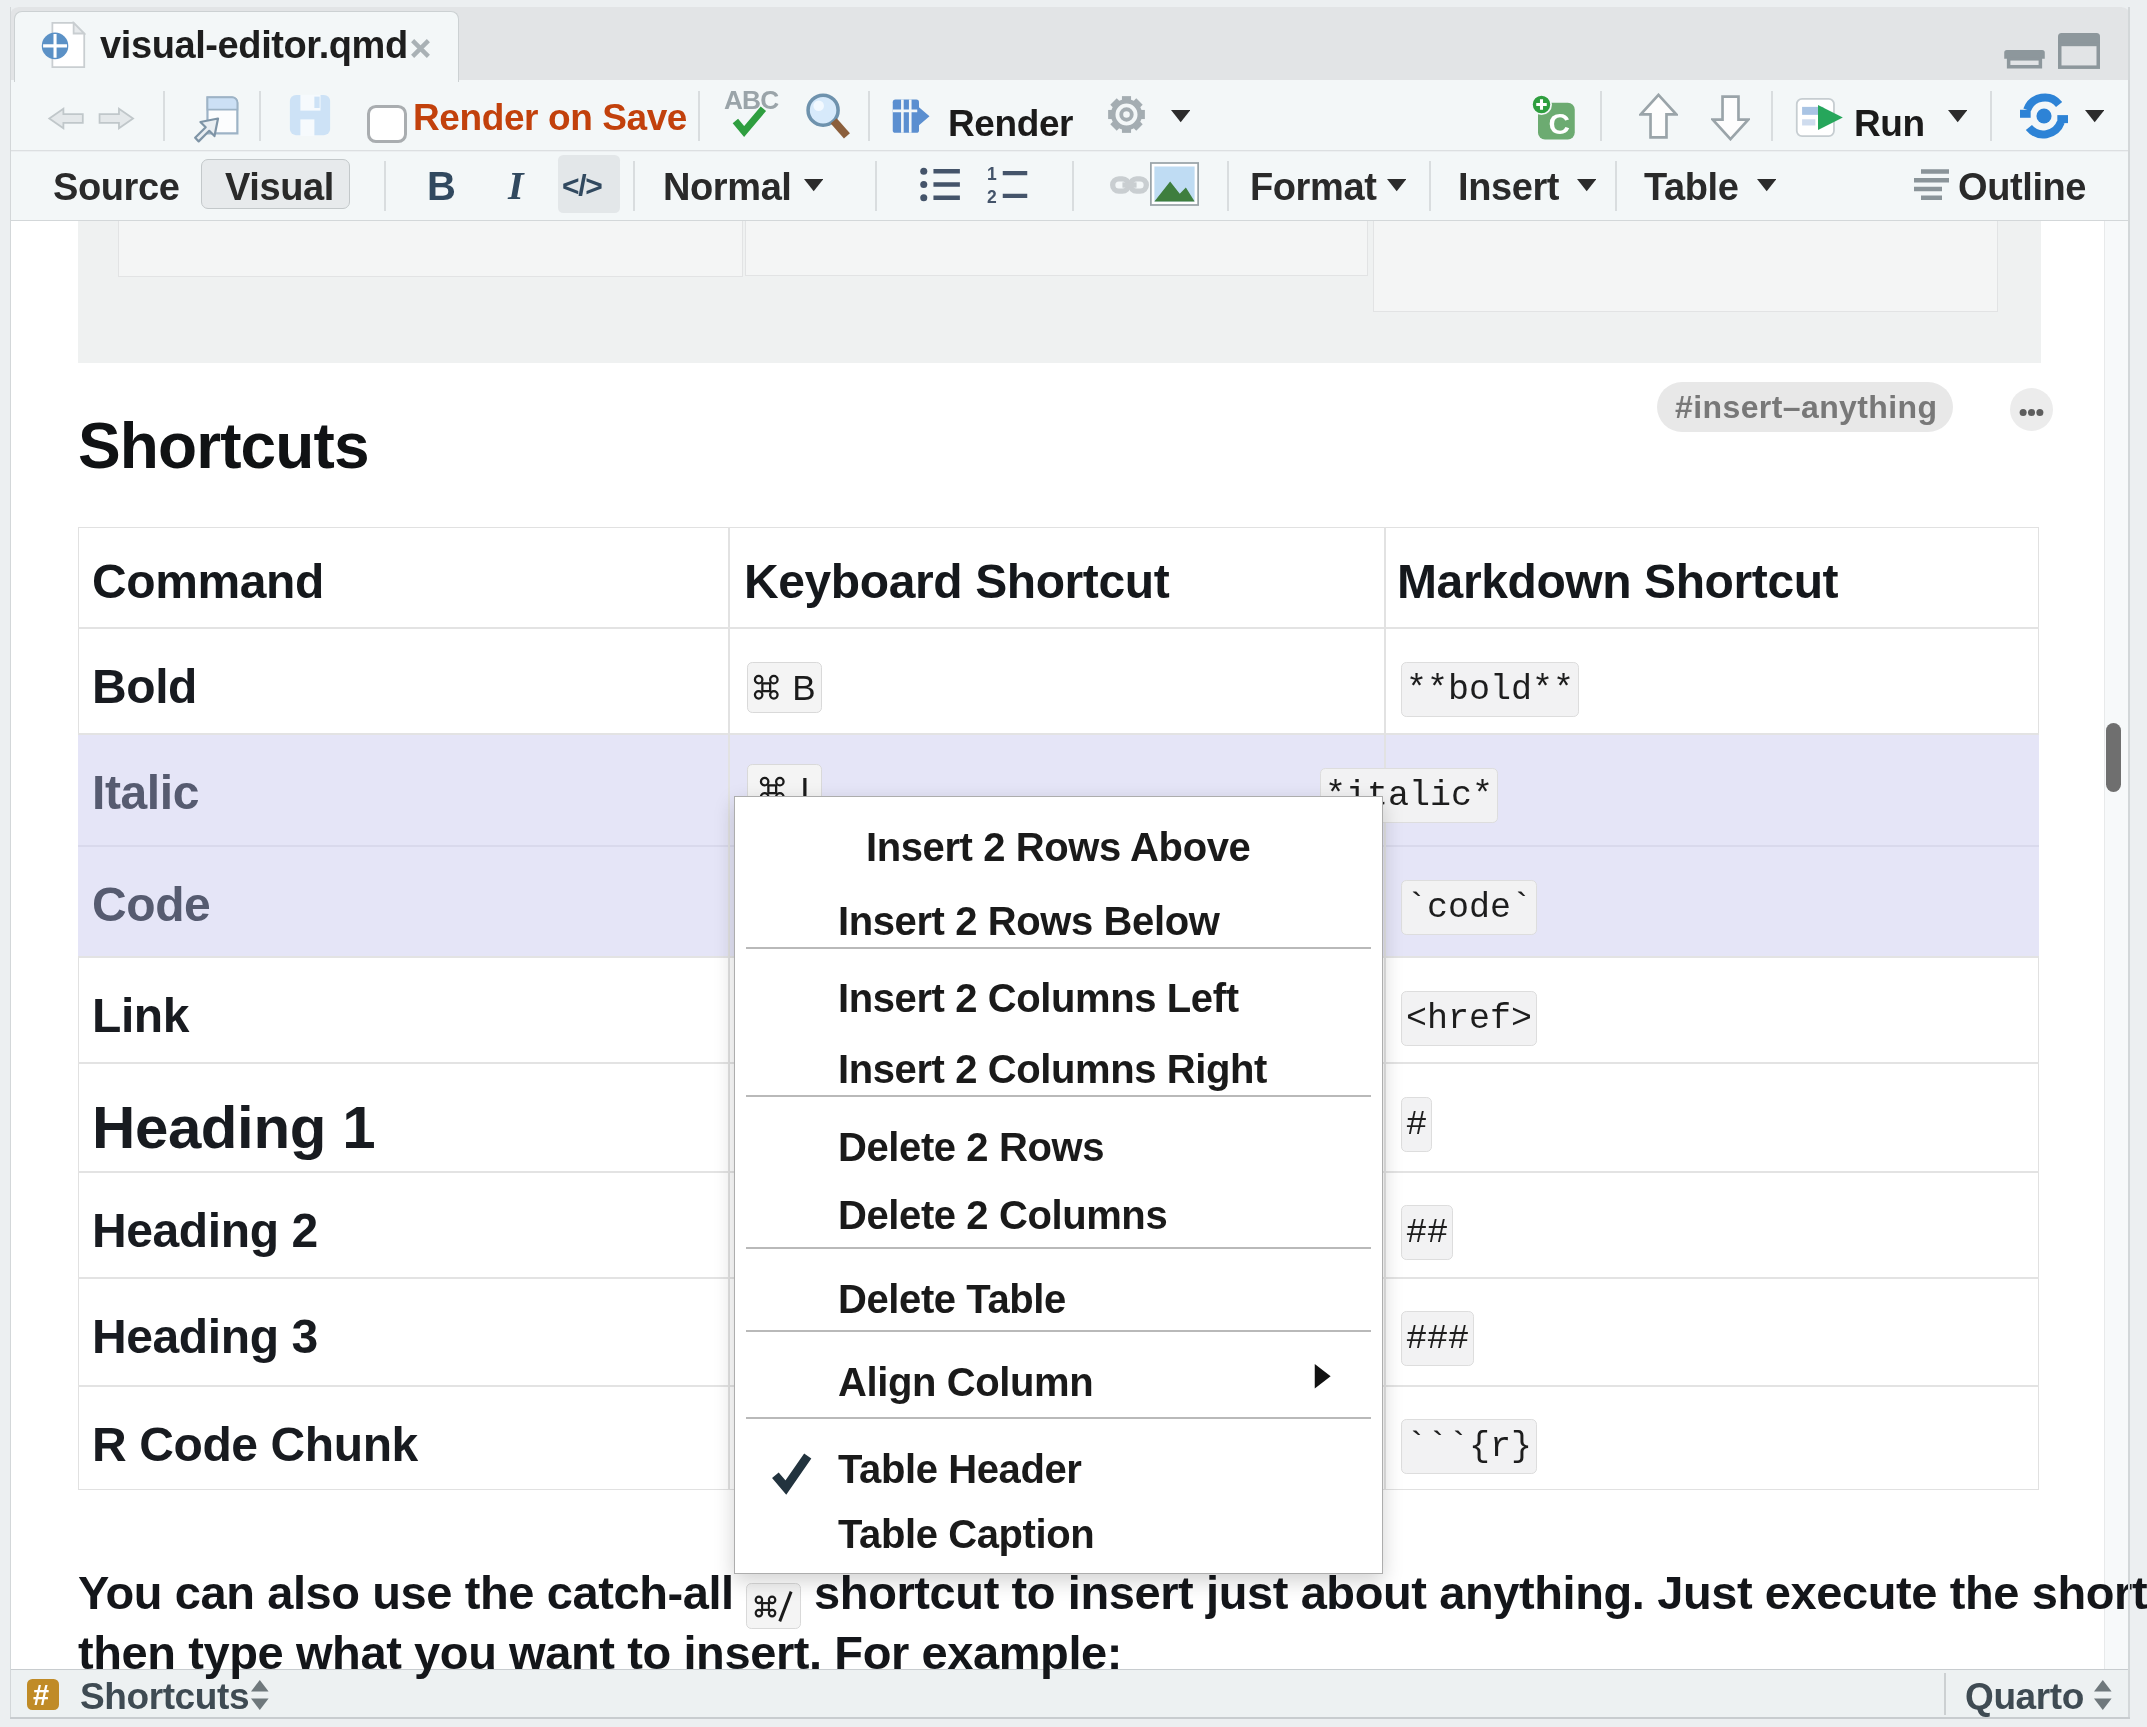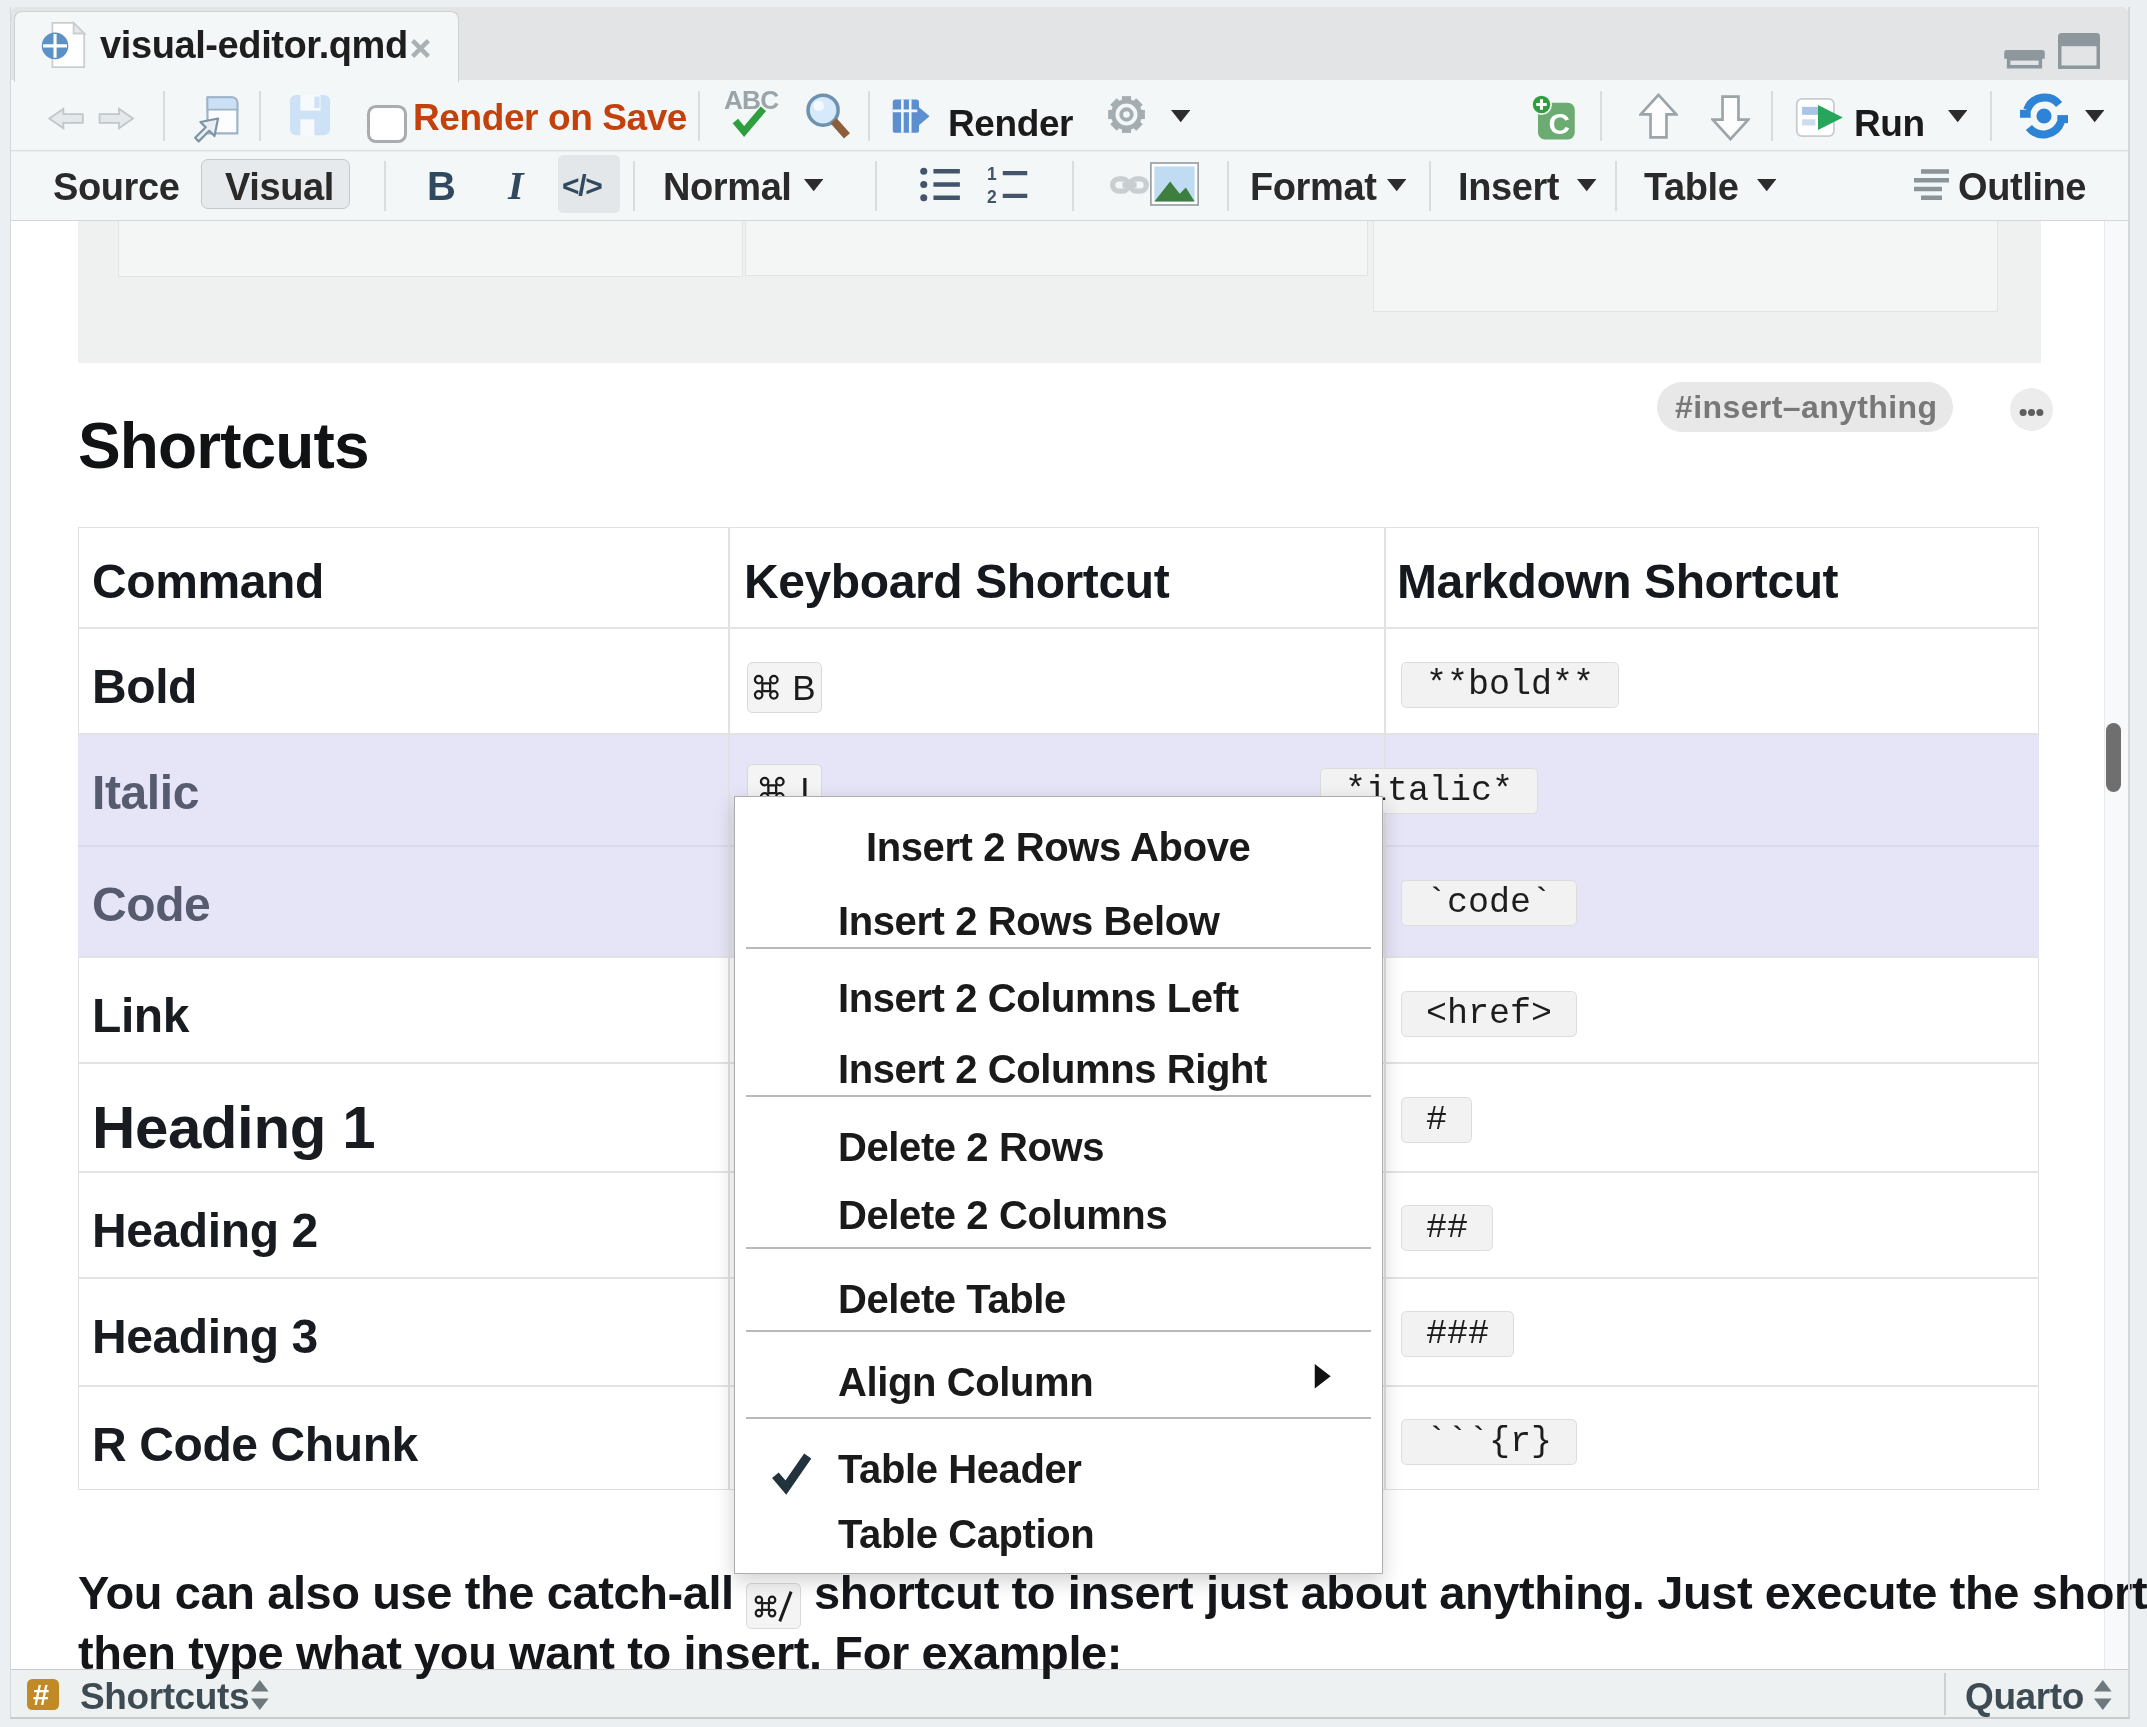--- a/index.html
+++ b/index.html
@@ -333,21 +333,21 @@
 
 <div class="abs chip" style="left:1401px; top:662px;">**bold**</div>
 <div class="abs chip" style="left:1320px; top:768px;text-align:center;">*italic*</div>
 <div class="abs chip" style="left:1401px; top:880px;">`code`</div>
 <div class="abs chip" style="left:1401px; top:991px;">&lt;href&gt;</div>
 <div class="abs chip" style="left:1401px; top:1097px;">#</div>
 <div class="abs chip" style="left:1401px; top:1205px;">##</div>
 <div class="abs chip" style="left:1401px; top:1311px;">###</div>
 <div class="abs chip" style="left:1401px; top:1419px;">```{r}</div>
 <style>
-  .chip { height:46px; background:#f2f2f3; border:1.8px solid #dddddd; border-radius:5.3px; padding:0 24px; display:flex; align-items:center; font-family:'Liberation Mono',monospace; font-size:35px; color:#1d1d1d; }
+  .chip { height:55px; background:#f2f2f3; border:1.8px solid #dddddd; border-radius:5.3px; padding:0 4px; display:flex; align-items:center; font-family:'Liberation Mono',monospace; font-size:35px; color:#1d1d1d; }
 </style>
 
 <div class="abs" style="left:2106px; top:723px; width:15px; height:69px; background:#6f6f6f; border-radius:8px;"></div>
 
 <div class="txt" style="left:78px; top:1569px; font-size:47px; color:#14161a; letter-spacing:-0.4px;">You can also use the catch-all <span style="display:inline-flex; align-items:center; vertical-align:-8.8px; height:46px; background:#f4f4f4; border:1.8px solid #d9d9d9; border-radius:5.3px; padding:0 7px; letter-spacing:0;">
       <svg width="23" height="23" viewBox="0 0 30 30" style="flex:none;">
         <g fill="none" stroke="#1b1b1b" stroke-width="2.8">
           <rect x="10.6" y="10.6" width="8.8" height="8.8"></rect>
           <circle cx="6.4" cy="6.4" r="4.2"></circle>
           <circle cx="23.6" cy="6.4" r="4.2"></circle>

